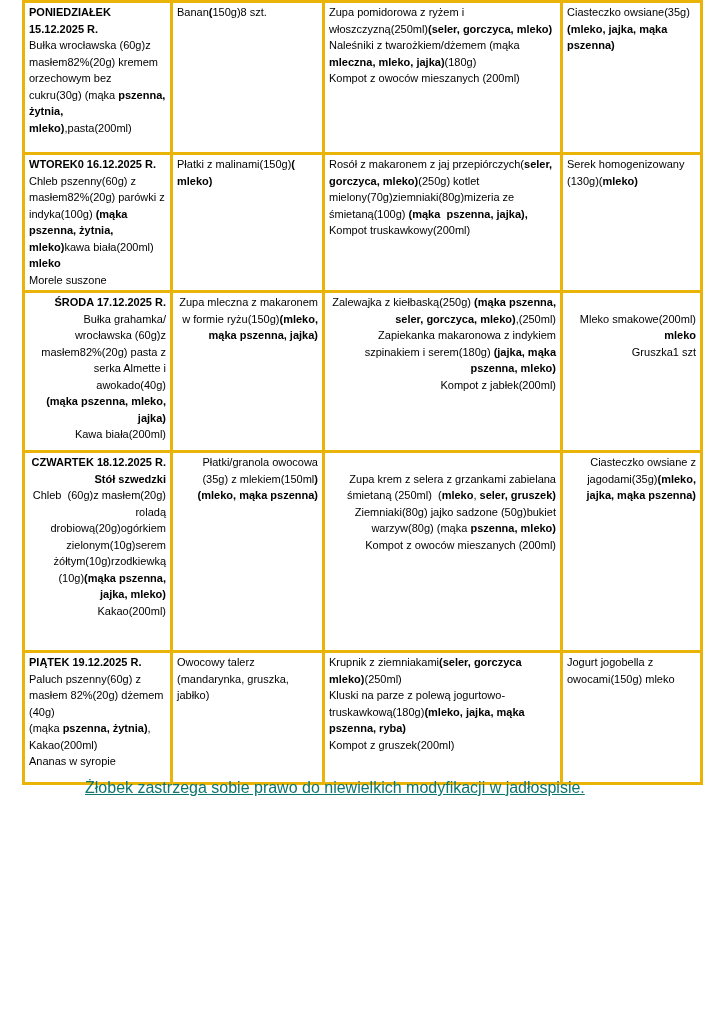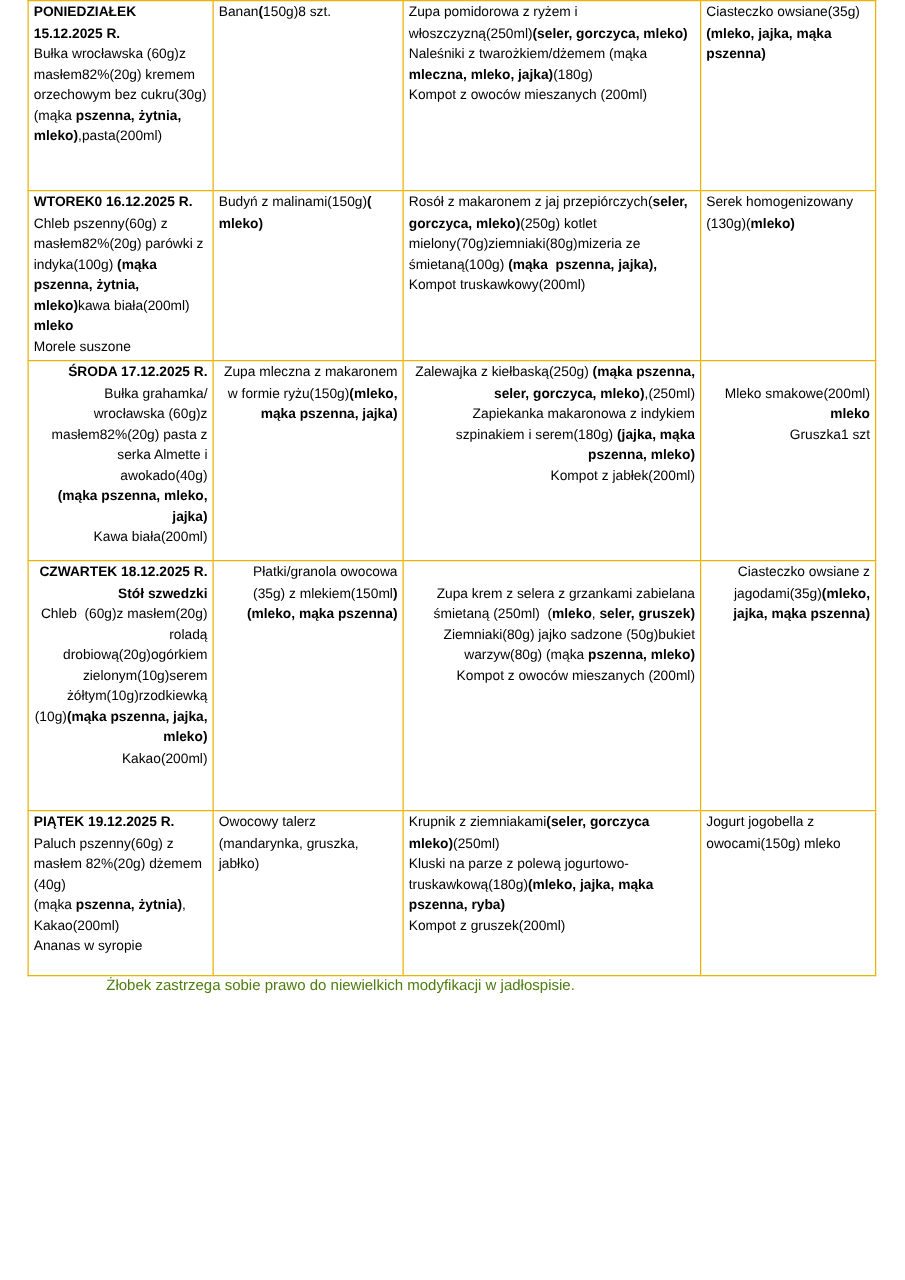--- a/index.html
+++ b/index.html
@@ -9,44 +9,45 @@
     color:#000000;
   }
   .page { position:relative; width:724px; height:1024px; overflow:hidden; }
   table.menu {
     position:absolute; left:22px; top:0;
     width:678px;
     border-collapse:collapse;
     table-layout:fixed;
   }
   table.menu td {
-    border:1px solid #eab308;
+    border:3px solid #eab308;
     vertical-align:top;
     padding:1px 4px 2px 4px;
     font-size:11px;
     line-height:16.5px;
     white-space:pre-wrap;
     overflow-wrap:break-word;
   }
   col.c1 { width:148px; }
   col.c2 { width:152px; }
   col.c3 { width:238px; }
   col.c4 { width:140px; }
   tr.r1 { height:152px; }
   tr.r2 { height:131px;margin-top:48px; }
   tr.r3 { height:160px;text-align:right; }
   tr.r4 { height:200px;text-align:right; }
   tr.r5 { height:132px; }
   td span.b { font-weight:bold; }
   .footer-note {
     position:absolute;
     left:85px; top:780px;
-    font-size:12px;
+    font-size:16px;
     line-height:16px;
-    color:#4d7c0f;
+    color:#0f766e;
+    text-decoration:underline;
   }
 </style>
 </head>
 <body>
 
 <div class="page">
 
   <table class="menu">
     <colgroup>
       <col class="c1">
@@ -61,21 +62,21 @@
         <td><span>Banan</span><span class="b">(</span><span>150g)8 szt.</span></td>
         <td><span>Zupa pomidorowa z ryżem i włoszczyzną(250ml)</span><span class="b">(seler, gorczyca, mleko)</span><span>
 Naleśniki z twarożkiem/dżemem (mąka </span><span class="b">mleczna, mleko, jajka)</span><span>(180g)
 Kompot z owoców mieszanych (200ml)</span></td>
         <td><span>Ciasteczko owsiane(35g) </span><span class="b">(mleko, jajka, mąka pszenna)</span></td>
       </tr>
       <tr class="r2">
         <td><span class="b">WTOREK0 16.12.2025 R.</span><span>
 Chleb pszenny(60g) z masłem82%(20g) parówki z indyka(100g) </span><span class="b">(mąka pszenna, żytnia, mleko)</span><span>kawa biała(200ml) </span><span class="b">mleko</span><span>
 Morele suszone</span></td>
-        <td><span>Budyń z malinami(150g)</span><span class="b">(
+        <td><span>Płatki z malinami(150g)</span><span class="b">(
 mleko)</span></td>
         <td><span>Rosół z makaronem z jaj przepiórczych(</span><span class="b">seler, gorczyca, mleko)</span><span>(250g) kotlet mielony(70g)ziemniaki(80g)mizeria ze śmietaną(100g) </span><span class="b">(mąka  pszenna, jajka),</span><span>
 Kompot truskawkowy(200ml)</span></td>
         <td><span>Serek homogenizowany (130g)(</span><span class="b">mleko)</span></td>
       </tr>
       <tr class="r3">
         <td><span class="b">ŚRODA 17.12.2025 R.</span><span>
 Bułka grahamka/ wrocławska (60g)z masłem82%(20g) pasta z serka Almette i awokado(40g)
 </span><span class="b">(mąka pszenna, mleko, jajka)</span><span>
 Kawa biała(200ml)</span></td>

